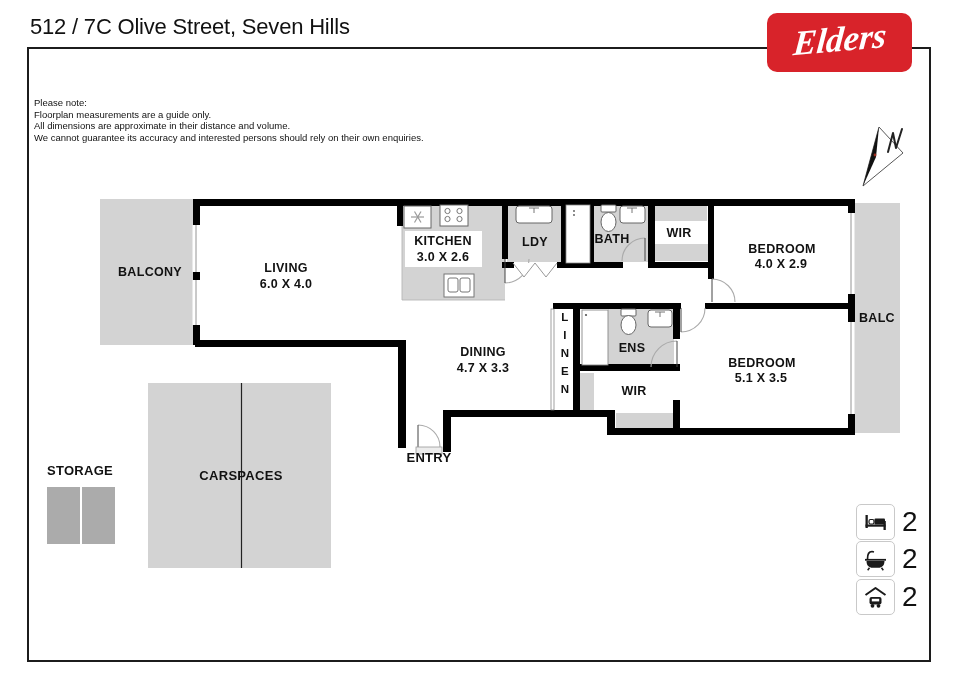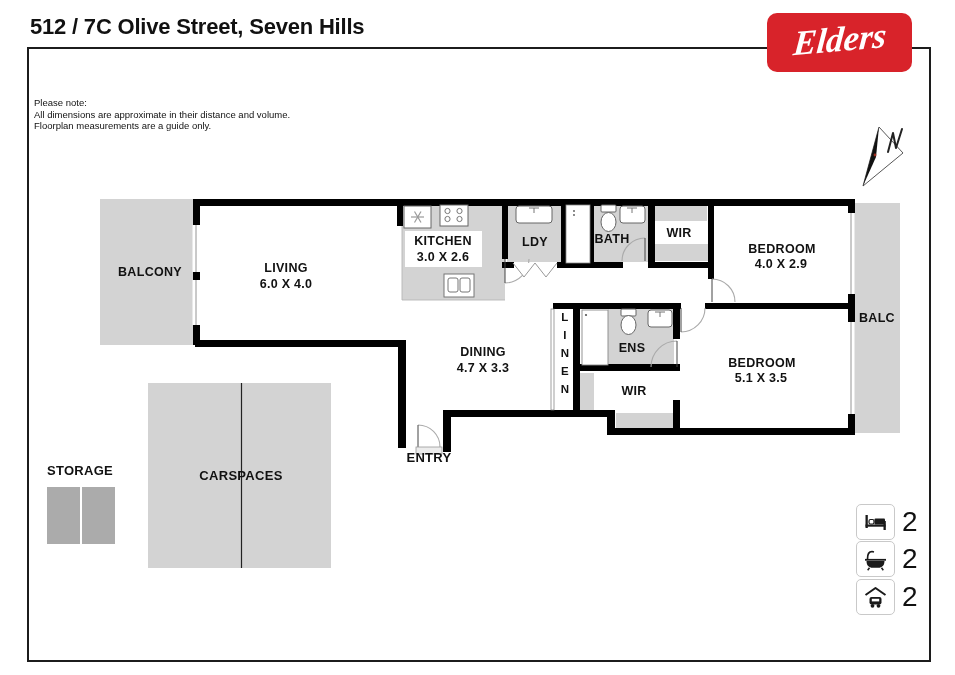--- a/index.html
+++ b/index.html
@@ -1,18 +1,18 @@
 <!DOCTYPE html>
 <html><head>
 <meta charset="utf-8">
 <style>
   html,body{margin:0;padding:0;background:#fff;}
   .page{position:relative;width:955px;height:675px;background:#fff;
         font-family:"Liberation Sans",sans-serif;overflow:hidden;}
-  .title{position:absolute;left:30px;top:14px;font-size:22px;font-weight:bold;
+  .title{position:absolute;left:30px;top:14px;font-size:22px;font-weight:normal;
          color:#111;letter-spacing:-0.2px;white-space:nowrap;}
   .content-border{position:absolute;left:27px;top:47px;width:904px;height:615px;
          border:2px solid #1c1c1c;box-sizing:border-box;}
   .disclaimer{position:absolute;left:34px;top:53px;font-size:9.5px;line-height:11.5px;
          color:#111;margin-top:44px;}
   .logo{position:absolute;left:767px;top:13px;width:145px;height:59px;background:#D8232A;
         border-radius:10px;display:flex;align-items:center;justify-content:center;z-index:5;}
   .logo span{font-family:"Liberation Serif",serif;font-style:italic;font-weight:bold;
         font-size:35px;color:#fff;transform:rotate(-5deg) skewX(-10deg);padding-bottom:5px;}
   .plan{position:absolute;left:0;top:0;}
@@ -29,22 +29,23 @@
 <body>
 
 <div class="page">
 
   <div class="title">512 / 7C Olive Street, Seven Hills</div>
 
   <div class="content-border"></div>
 
   <div class="disclaimer">
     <div>Please note:</div>
+    <div>Floorplan measurements are a guide only.</div>
     <div>All dimensions are approximate in their distance and volume.</div>
-    <div>Floorplan measurements are a guide only.</div>
+    <div>We cannot guarantee its accuracy and interested persons should rely on their own enquiries.</div>
   </div>
 
   <div class="logo">
     <span>Elders</span>
   </div>
 
   <svg class="plan" width="955" height="675" viewBox="0 0 955 675">
 
     <g fill="#D3D3D3">
       <rect x="100" y="199" width="95" height="146"></rect>

